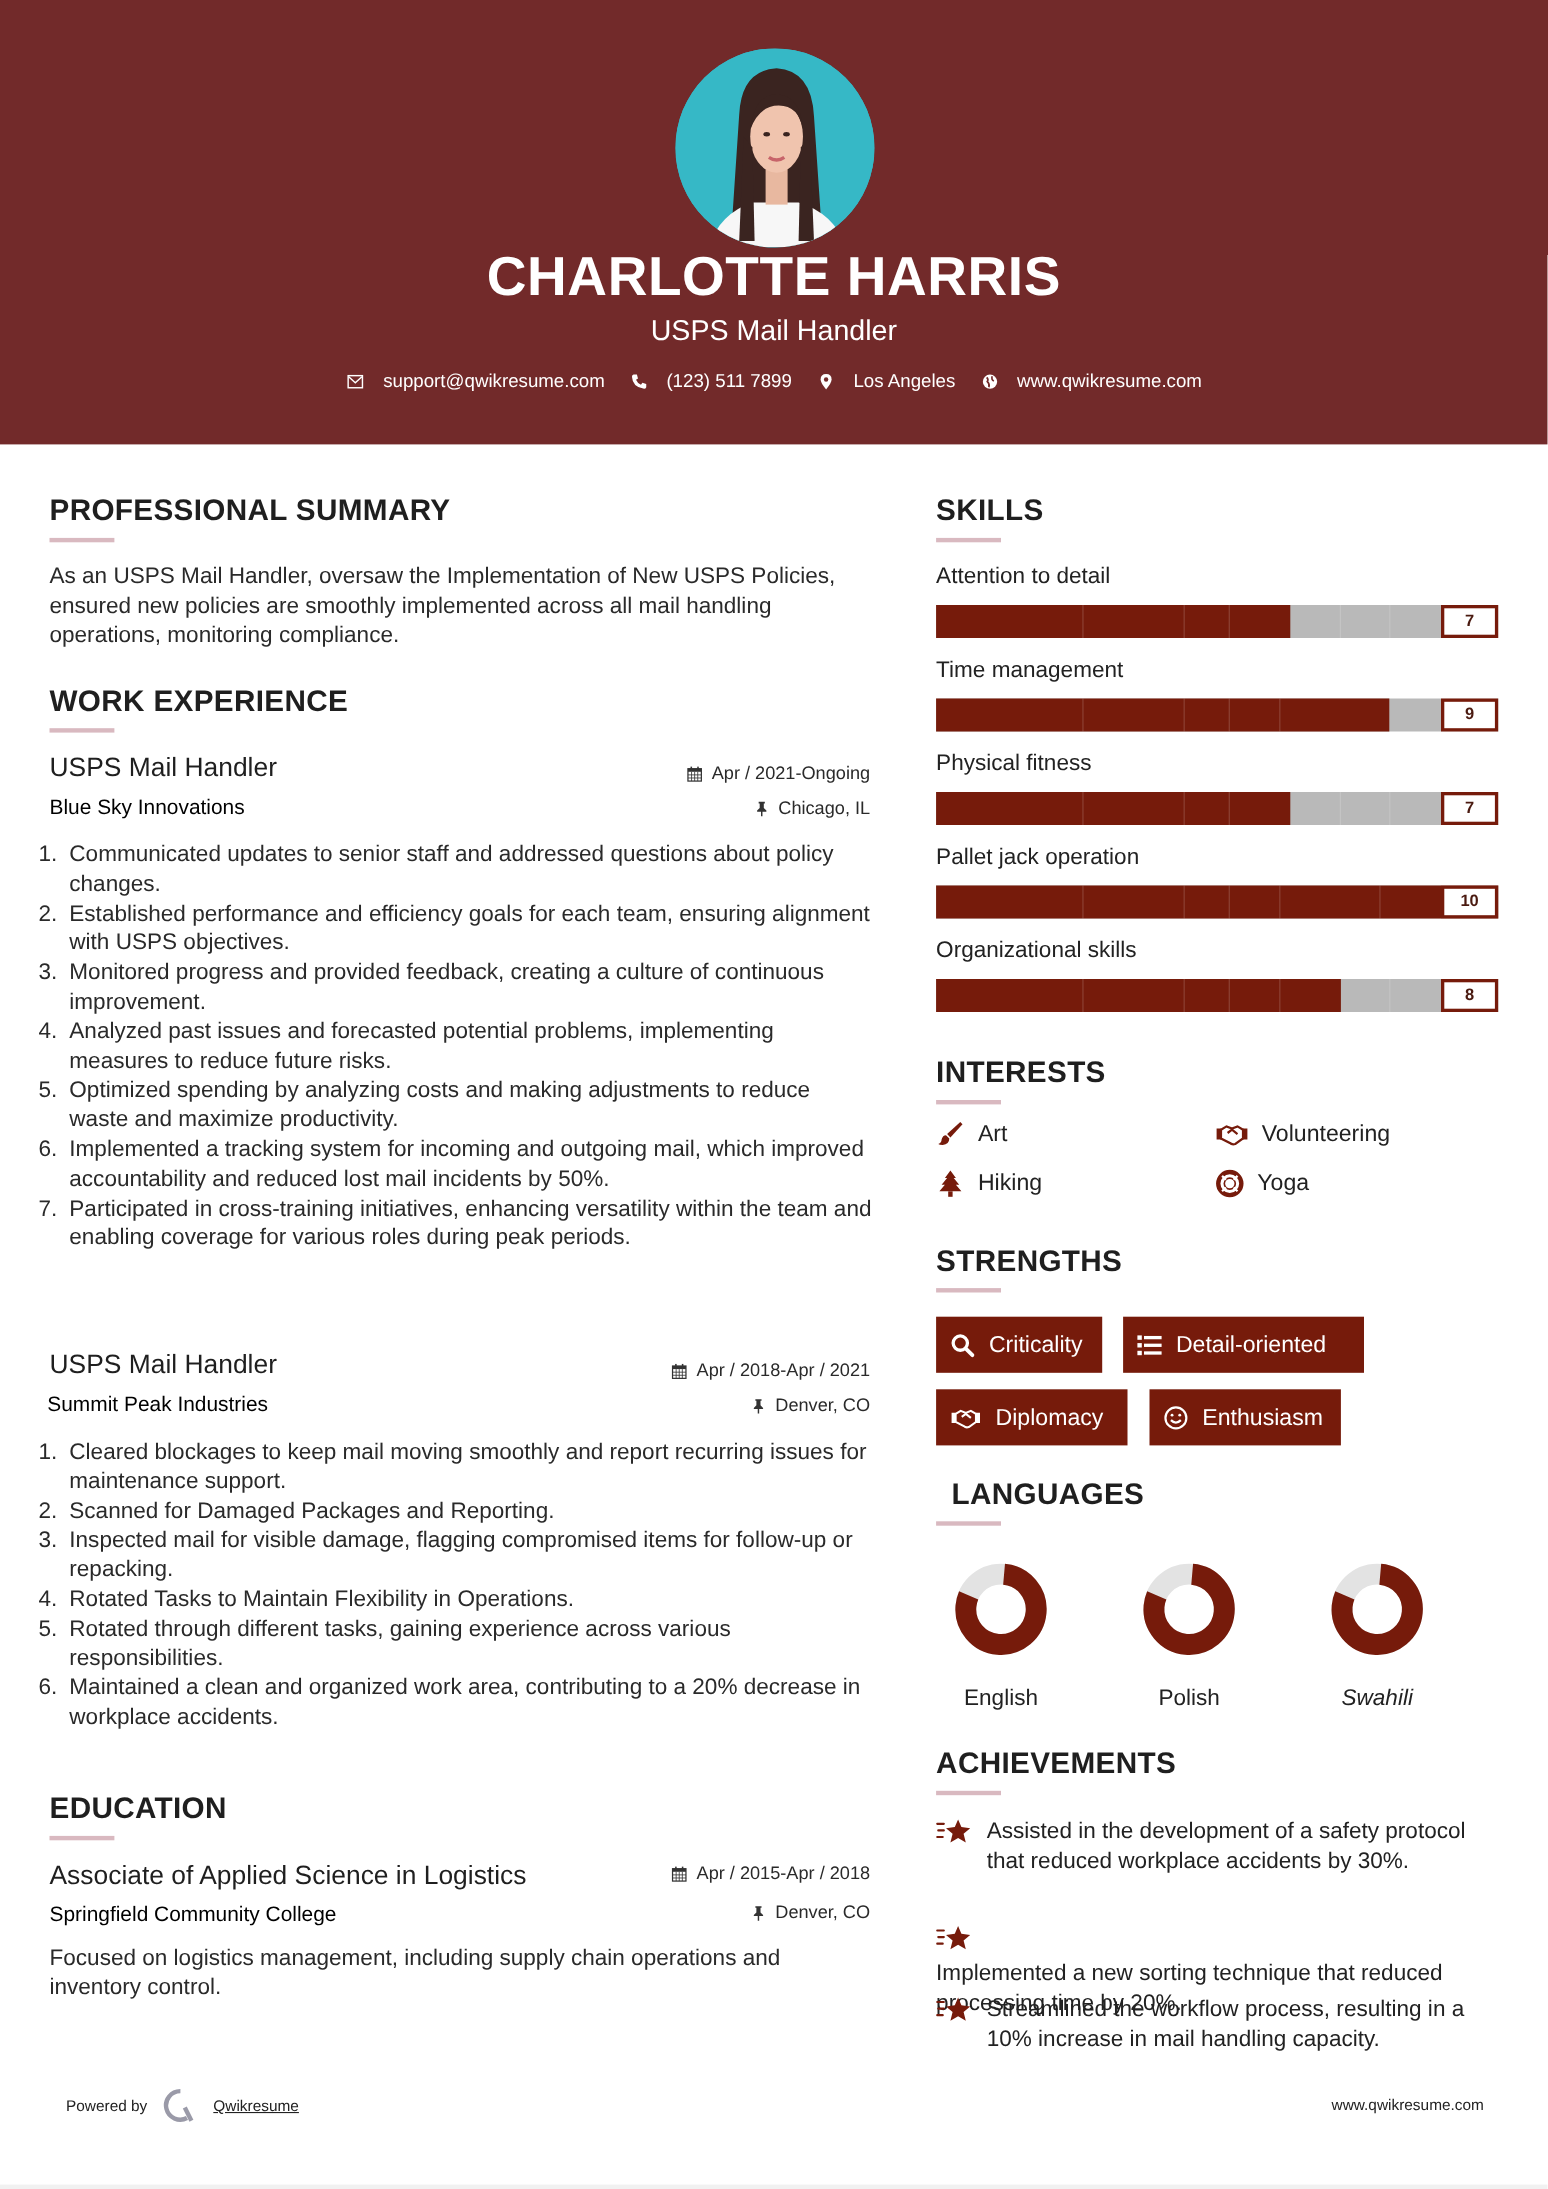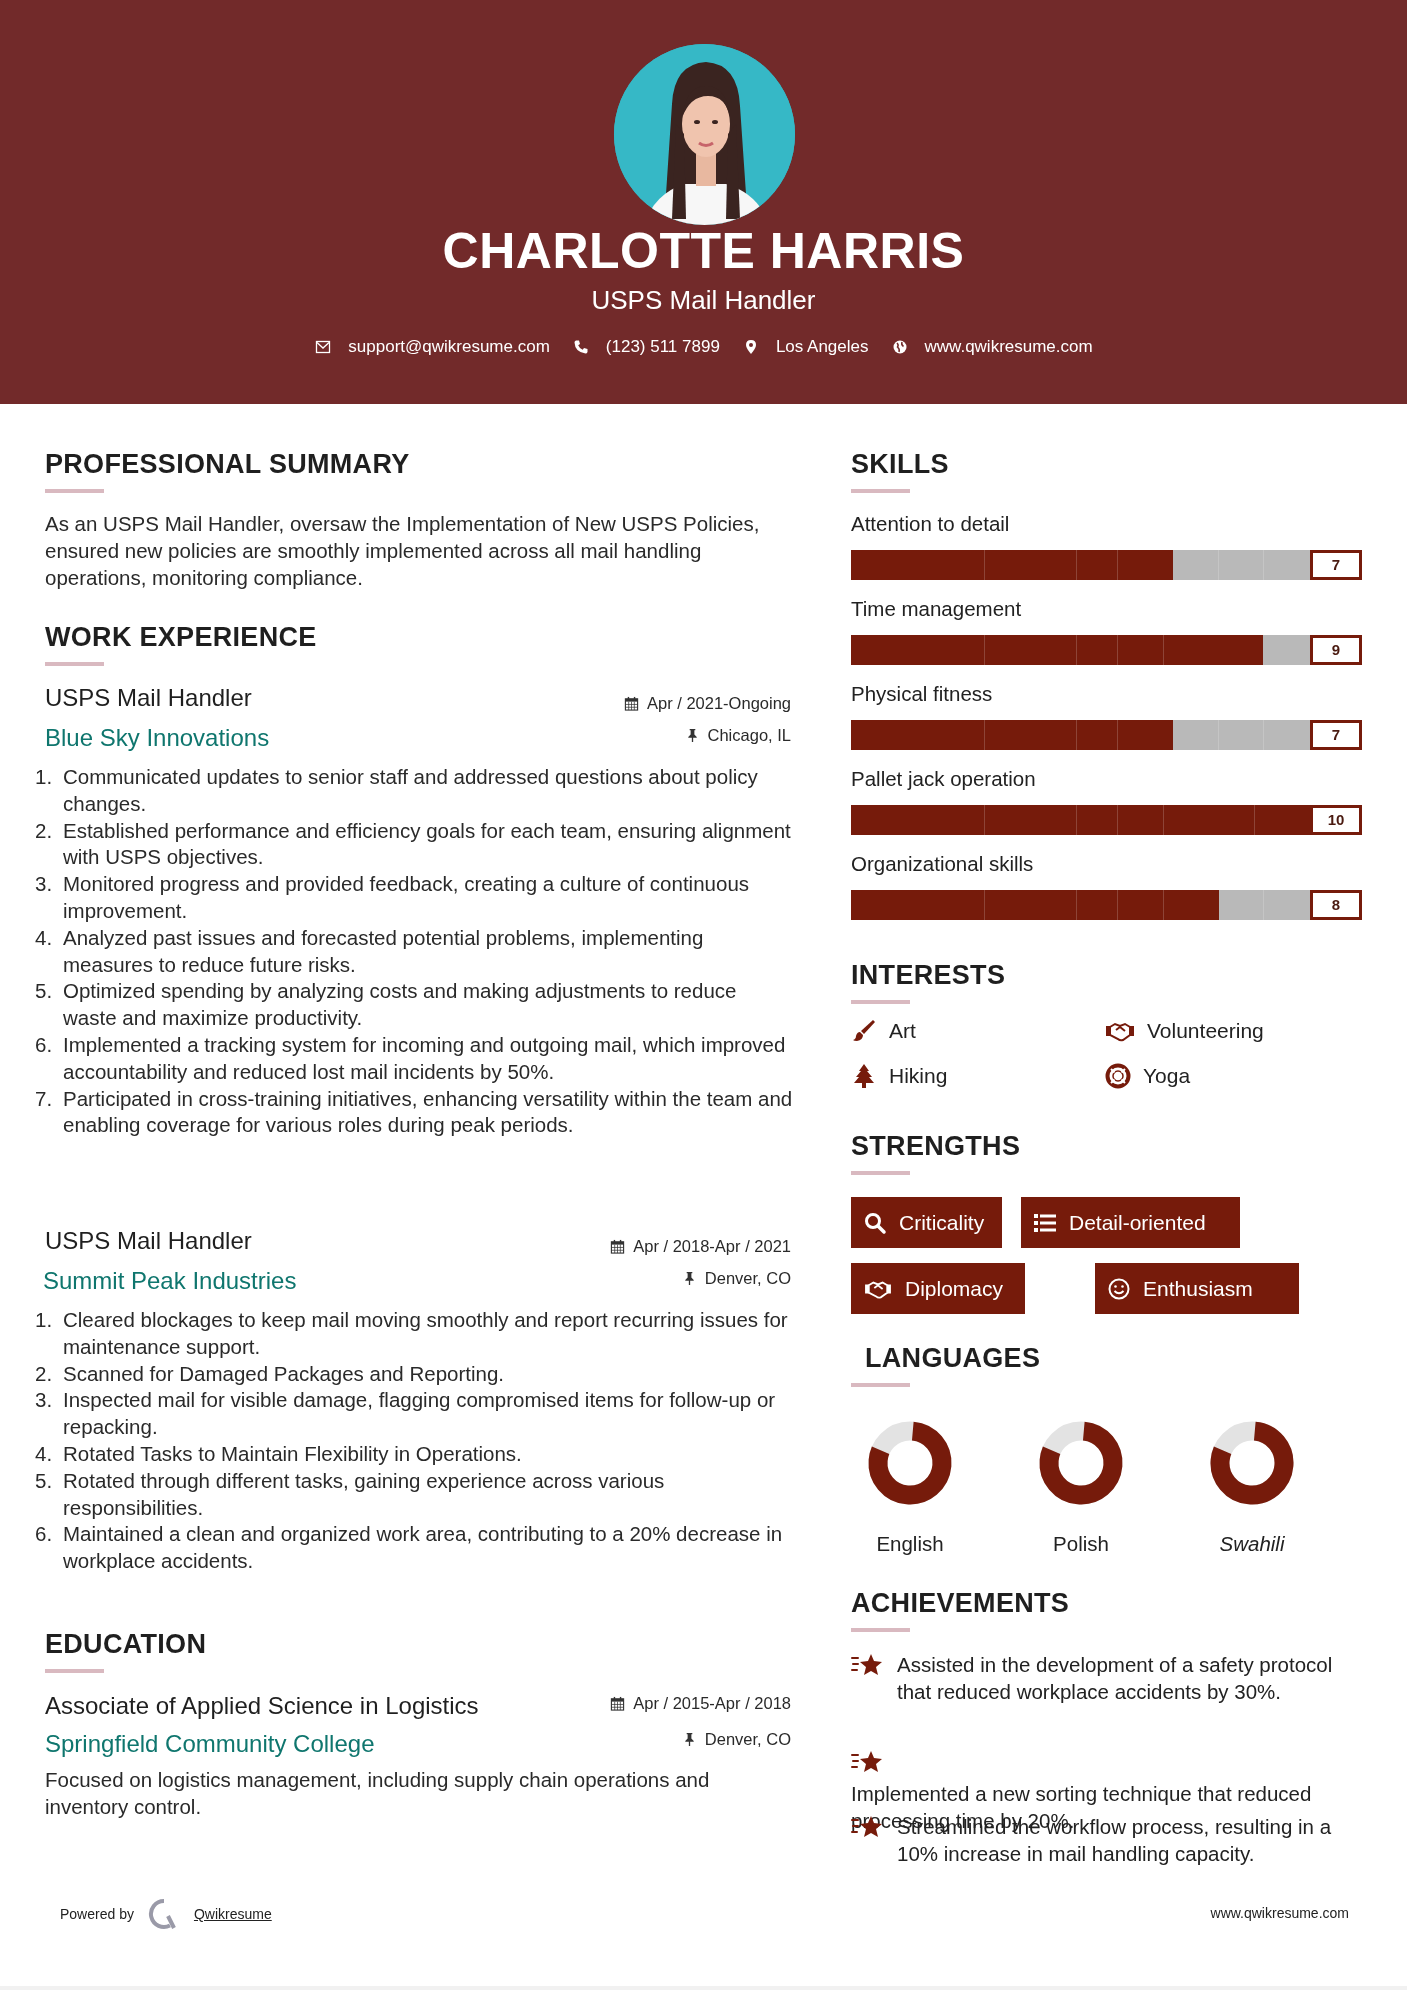--- a/index.html
+++ b/index.html
@@ -17,21 +17,21 @@
   .contact .ico { display: inline-flex; width: 18px; height: 18px; margin-right: 16px; align-items: center; justify-content: center; }
   .contact .ico svg { width: 16px; height: 16px; }
 
   
   .h2 { position: absolute; font-size: 27px; font-weight: 700; color: #1f1f1f; letter-spacing: 0.3px; }
   .uline { position: absolute; width: 59px; height: 4px; background: #d9b9c0; }
 
   .summary { position: absolute; left: 45px; top: 510px; width: 740px; font-size: 20.5px; line-height: 27px; color: #2a2a2a; }
 
   .job-title { position: absolute; font-size: 24px; color: #1f1f1f; }
-  .job-company { position: absolute; font-size: 24px; color: #0f766e; text-align: center; }
+  .job-company { position: absolute; font-size: 19px; color: #000000; text-align: center; }
   .meta { position: absolute; right: 616px; font-size: 16.5px; color: #2a2a2a; display: flex; align-items: center; }
   .meta svg { width: 15px; height: 15px; margin-right: 8px; }
 
   .olist { position: absolute; left: 35px; width: 760px; font-size: 20.5px; line-height: 26.8px; color: #2a2a2a; list-style: none; }
   .olist li { position: relative; padding-left: 28px; }
   .olist li .num { position: absolute; left: 0; top: 0; }
 
   
   .skill-label { position: absolute; left: 851px; font-size: 20.5px; color: #222; }
   .skill-bar { position: absolute; left: 851px; width: 511px; height: 30px; background: #b9b9b9; }
@@ -322,21 +322,21 @@
     <span>Detail-oriented</span>
   </div>
   <div class="chip" style="left:851px; top:1263px; width:174px;">
     <svg viewBox="0 0 30 26" style="width:30px;">
         <path d="M1 8 H5 V18 H1 Z M25 8 H29 V18 H25 Z" fill="#fff"></path>
         <path d="M5 9 L10 6 L15 8 L20 6 L25 9 V17 L18 22 Q15 23 13 21 L5 17 Z" fill="none" stroke="#fff" stroke-width="2"></path>
         <path d="M11 12 L15 9 L20 13" fill="none" stroke="#fff" stroke-width="2"></path>
       </svg>
     <span>Diplomacy</span>
   </div>
-  <div class="chip" style="left:1095px; top:1263px; width:204px;">
+  <div class="chip" style="left:1045px; top:1263px; width:174px;">
     <svg viewBox="0 0 24 24">
         <circle cx="12" cy="12" r="9.5" fill="none" stroke="#fff" stroke-width="2"></circle>
         <circle cx="8.5" cy="9.5" r="1.3" fill="#fff"></circle>
         <circle cx="15.5" cy="9.5" r="1.3" fill="#fff"></circle>
         <path d="M7.5 14 Q12 18.5 16.5 14" fill="none" stroke="#fff" stroke-width="2"></path>
       </svg>
     <span>Enthusiasm</span>
   </div>
 
   <div class="h2" style="left:865px; top:1343px;">LANGUAGES</div>

